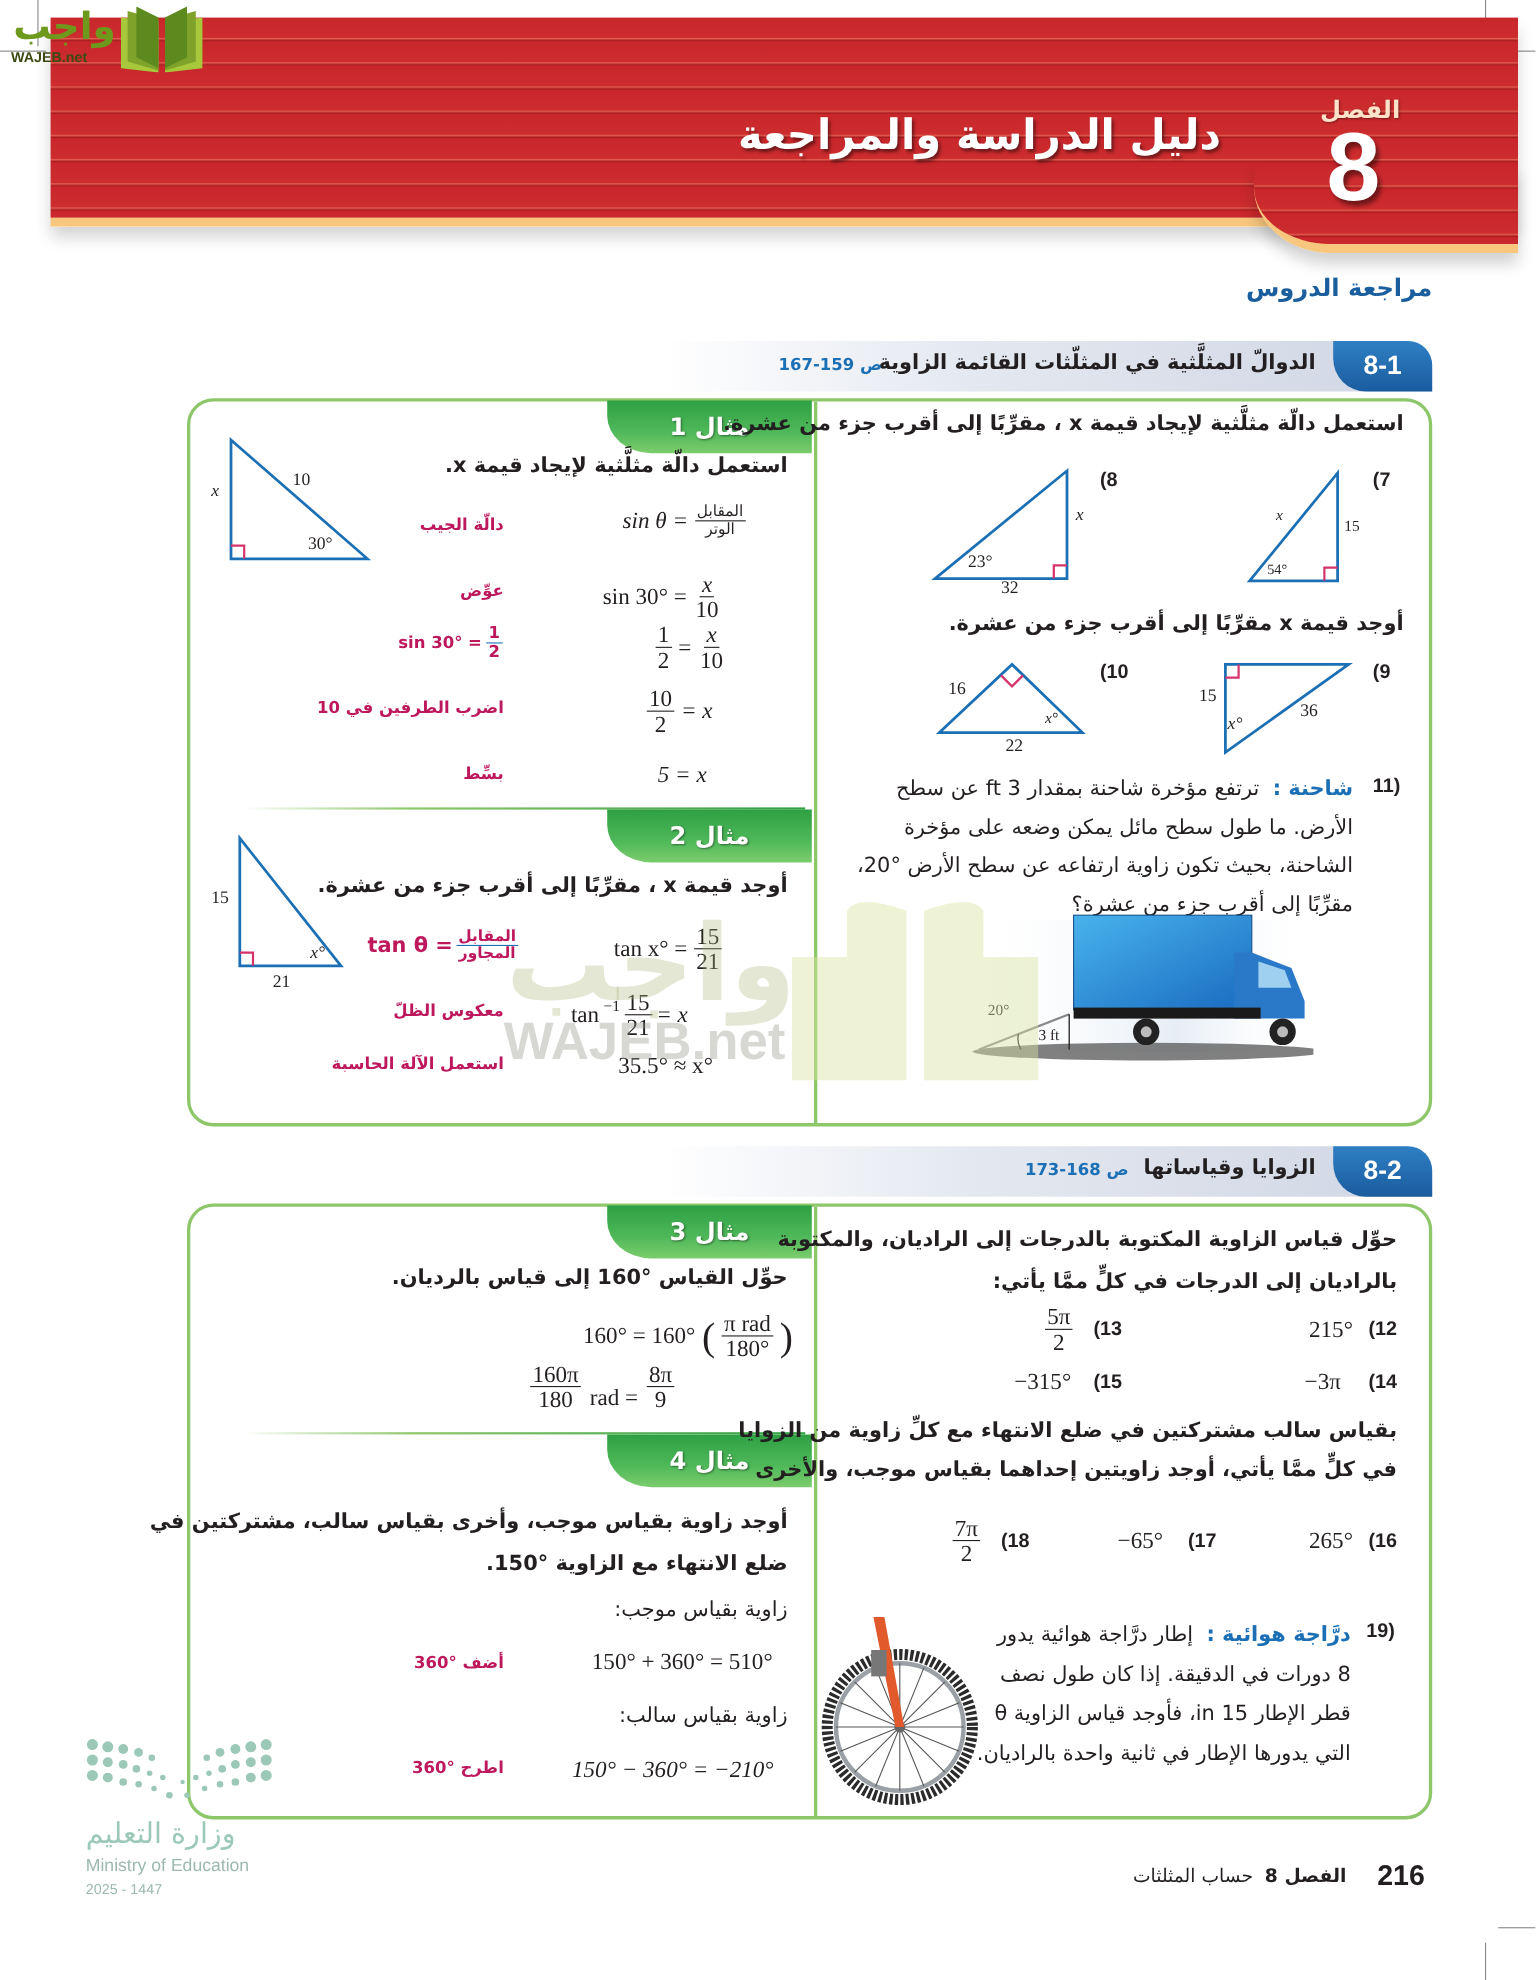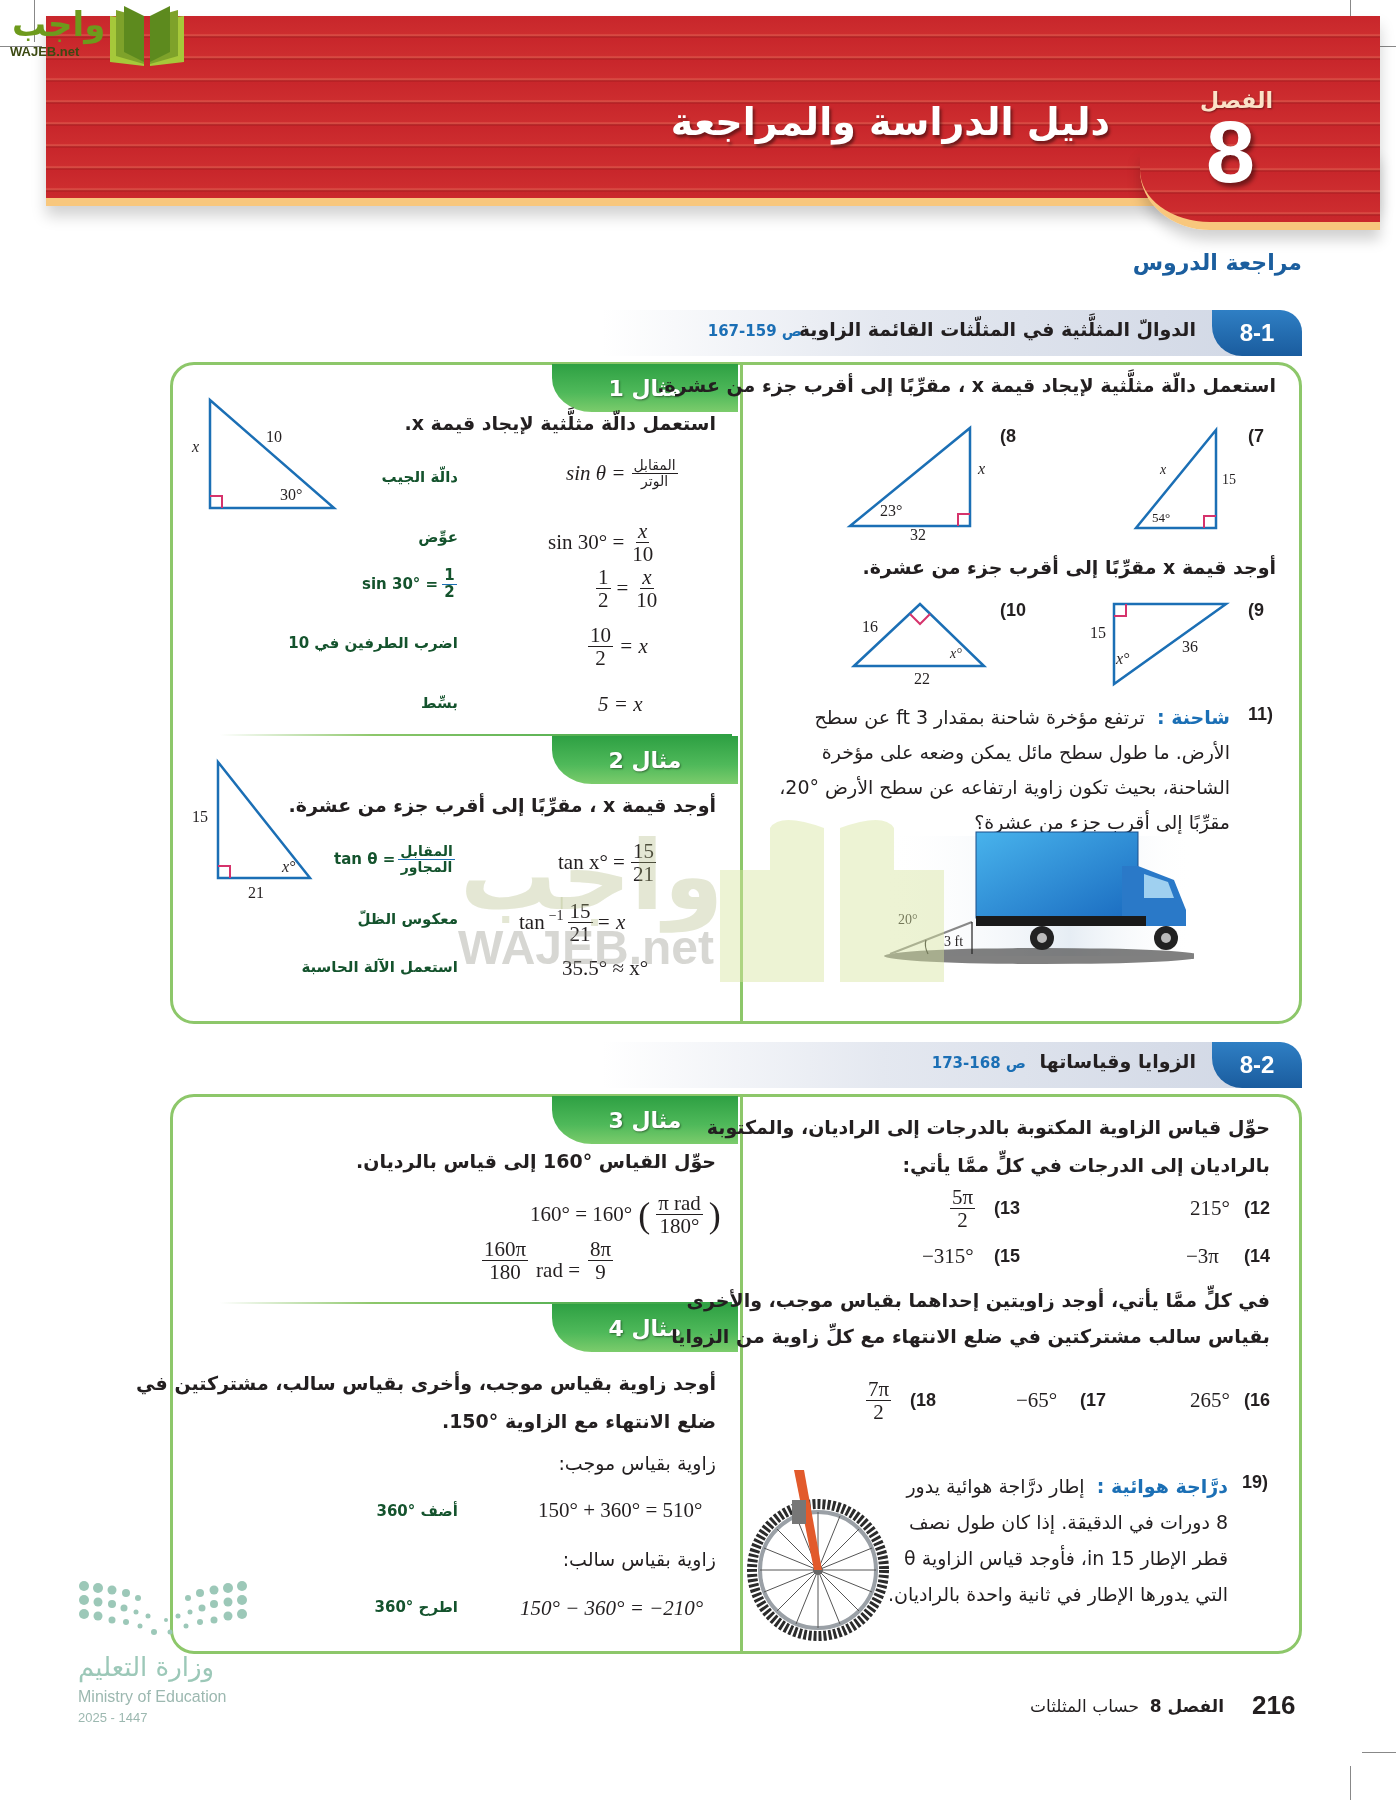--- a/index.html
+++ b/index.html
@@ -70,21 +70,21 @@
     position: absolute; height: 48px; width: 186px;
     background: linear-gradient(180deg, #2ea043 0%, #4fb95a 60%, #7ccc6c 100%);
     border-bottom-left-radius: 40px 34px;
     color: #fff; font-size: 22px; font-weight: bold; text-shadow: 1px 1px 2px rgba(0,0,0,0.45);
     display: flex; align-items: center; justify-content: center; direction: rtl;
   }
   .ex-rule { position: absolute; height: 2px; background: linear-gradient(90deg, rgba(141,199,106,0) 0%, #8dc76a 30%, #2ea043 100%); }
 
   .ar { direction: rtl; font-size: 19px; font-weight: bold; color: #231f20; white-space: nowrap; }
   .ar-plain { direction: rtl; font-size: 19px; color: #231f20; white-space: nowrap; }
-  .note { direction: rtl; font-size: 15px; font-weight: bold; color: #14532d; white-space: nowrap; }
+  .note { direction: rtl; font-size: 15px; font-weight: bold; color: #be185d; white-space: nowrap; }
   .math { font-family: "Liberation Serif", serif; font-size: 21px; color: #231f20; white-space: nowrap; }
   .qnum { font-size: 18px; font-weight: bold; color: #231f20; font-family: "Liberation Sans", sans-serif; }
   .frac { display: inline-flex; flex-direction: column; align-items: center; vertical-align: middle; line-height: 1.05; }
   .frac .num { border-bottom: 1.5px solid #231f20; padding: 0 2px; }
   .frac .den { padding: 0 2px; }
   .frac.blue .num { border-color: #1b6fb5; }
   .frac-ar .num, .frac-ar .den { direction: rtl; font-family: "DejaVu Sans", sans-serif; font-size: 14px; }
   .ital { font-style: italic; }
   .blue-label { color: #1b6fb5; }
 
@@ -215,21 +215,21 @@
 <div class="tri-label ital" style="left:282px; top:858px;">x°</div>
 
 <div class="abs math" style="left:558px; top:840px; display:flex; align-items:center; gap:6px;">
   <span>tan x° =</span>
   <span class="frac">
       <span class="num">15</span>
       <span class="den">21</span>
     </span>
 </div>
 <div class="abs note" style="left:334px; top:844px; display:flex; align-items:center; gap:3px; direction:ltr;">
-  <span style="font-size:15px;">tan θ =</span>
+  <span style="font-size:19px;">tan θ =</span>
   <span class="frac blue frac-ar">
       <span class="num">المقابل</span>
       <span class="den">المجاور</span>
     </span>
 </div>
 
 <div class="abs math" style="left:519px; top:900px; display:flex; align-items:center; gap:4px;">
   <span>tan</span>
   <sup style="font-size:14px; margin-top:-14px;">−1</sup>
   <span class="frac">
@@ -387,22 +387,22 @@
       <span class="den">2</span>
     </span>
 </div>
 
 <div class="qnum abs" style="left:1244px; top:1246px;">(14</div>
 <div class="math abs" style="left:1186px; top:1244px;">−3π</div>
 <div class="qnum abs" style="left:994px; top:1246px;">(15</div>
 <div class="math abs" style="left:922px; top:1244px;">−315°</div>
 
 <div class="abs" style="right:126px; top:1282px; direction:rtl; line-height:36px;">
+  <div class="ar">بقياس سالب مشتركتين في ضلع الانتهاء مع كلِّ زاوية من الزوايا</div>
   <div class="ar">في كلٍّ ممَّا يأتي، أوجد زاويتين إحداهما بقياس موجب، والأخرى</div>
-  <div class="ar">بقياس سالب مشتركتين في ضلع الانتهاء مع كلِّ زاوية من الزوايا</div>
 </div>
 
 <div class="qnum abs" style="left:1244px; top:1390px;">(16</div>
 <div class="math abs" style="left:1190px; top:1388px;">265°</div>
 <div class="qnum abs" style="left:1080px; top:1390px;">(17</div>
 <div class="math abs" style="left:1016px; top:1388px;">−65°</div>
 <div class="qnum abs" style="left:910px; top:1390px;">(18</div>
 <div class="math abs" style="left:866px; top:1378px;">
   <span class="frac">
       <span class="num">7π</span>

